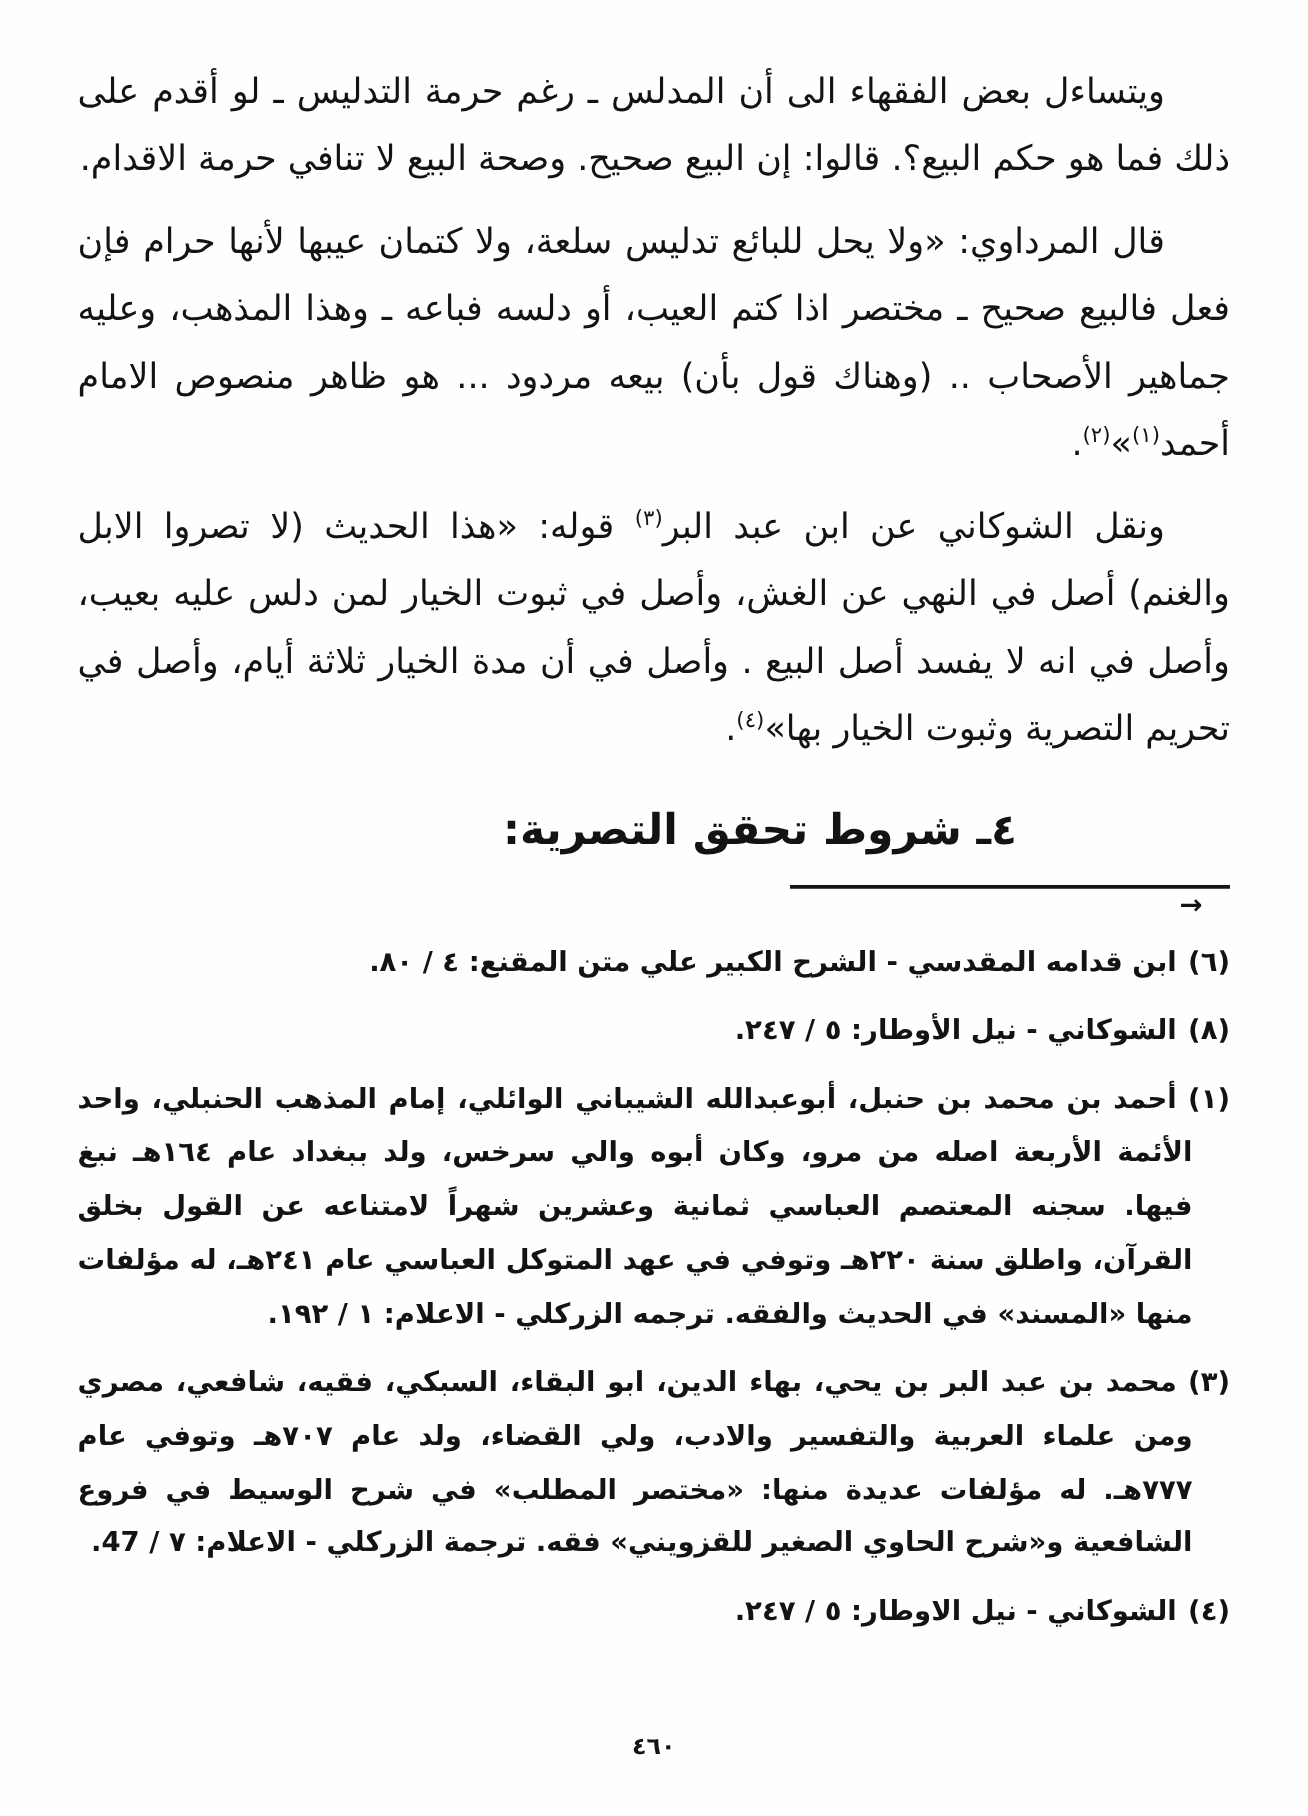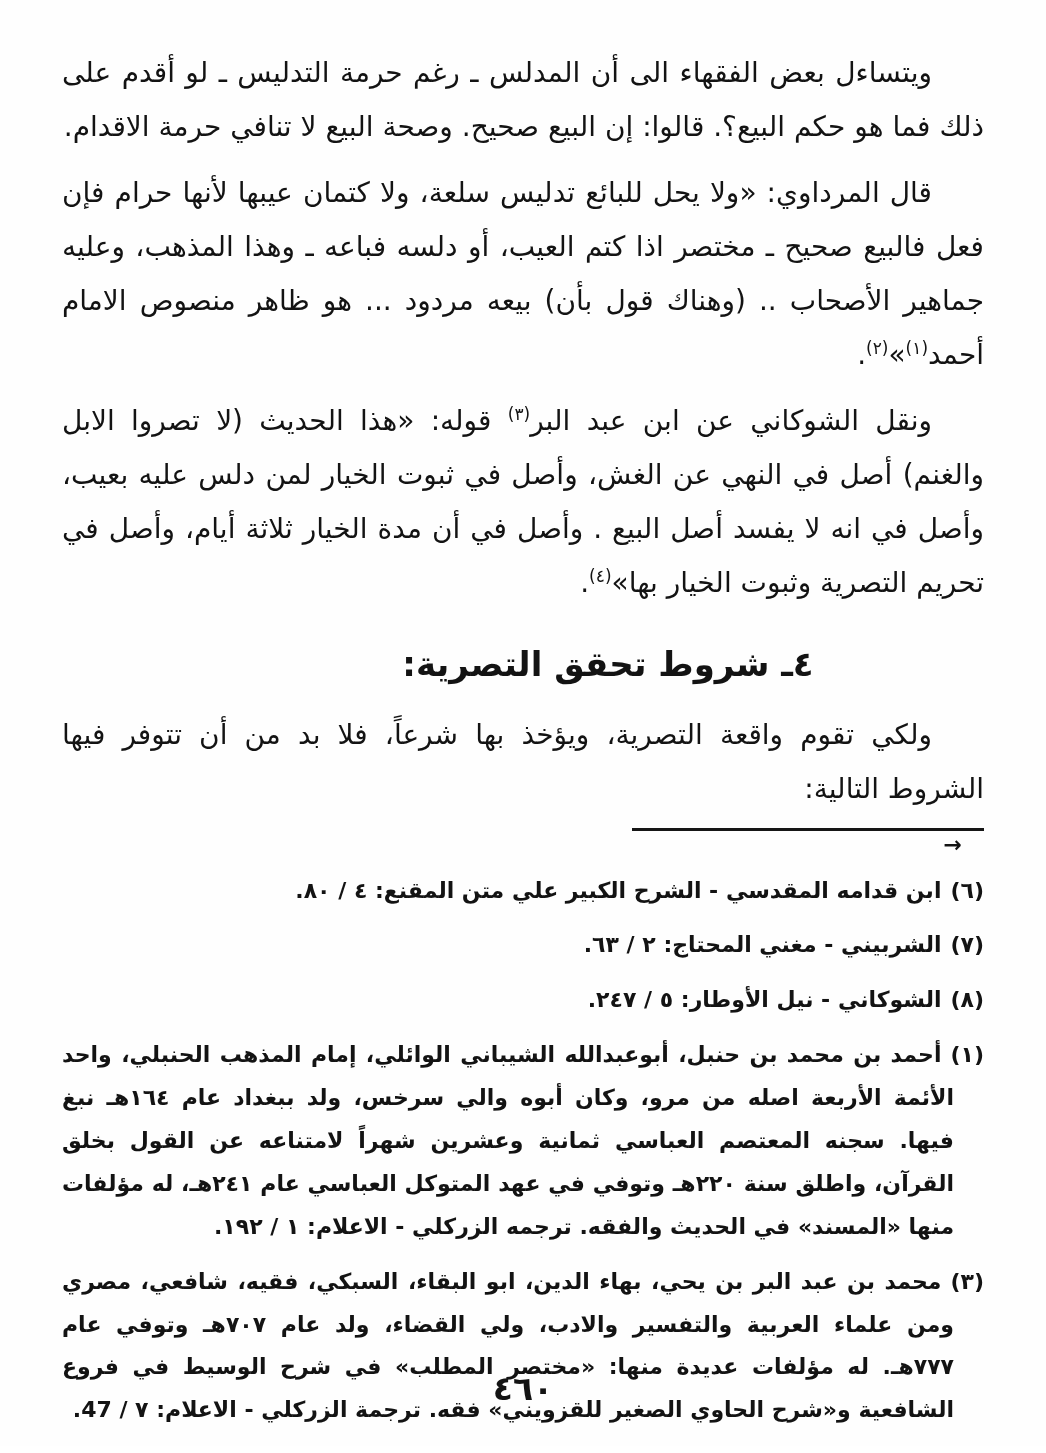--- a/index.html
+++ b/index.html
@@ -58,52 +58,50 @@
     text-align:justify;
     padding-right:30px;
     text-indent:-30px;
   }
   .fn-marker { margin-left:9px; white-space:nowrap; }
   .pagenum {
     position:absolute;
     left:0; right:0;
     bottom:38px;
     text-align:center;
-    font-size:33px;
+    font-size:19px;
     font-weight:700;
     letter-spacing:2px;
   }
 </style>
 </head>
 <body>
 
 <div class="page">
 
   <section>
 
     <p class="para"><span>ويتساءل بعض الفقهاء الى أن المدلس ـ رغم حرمة التدليس ـ لو أقدم على ذلك فما هو حكم البيع؟. قالوا: إن البيع صحيح. وصحة البيع لا تنافي حرمة الاقدام.</span></p>
 
     <p class="para"><span>قال المرداوي: «ولا يحل للبائع تدليس سلعة، ولا كتمان عيبها لأنها حرام فإن فعل فالبيع صحيح ـ مختصر اذا كتم العيب، أو دلسه فباعه ـ وهذا المذهب، وعليه جماهير الأصحاب .. (وهناك قول بأن) بيعه مردود ... هو ظاهر منصوص الامام أحمد</span><sup class="fnref">(١)</sup><span>»</span><sup class="fnref">(٢)</sup><span>.</span></p>
 
     <p class="para"><span>ونقل الشوكاني عن ابن عبد البر</span><sup class="fnref">(٣)</sup><span> قوله: «هذا الحديث (لا تصروا الابل والغنم) أصل في النهي عن الغش، وأصل في ثبوت الخيار لمن دلس عليه بعيب، وأصل في انه لا يفسد أصل البيع . وأصل في أن مدة الخيار ثلاثة أيام، وأصل في تحريم التصرية وثبوت الخيار بها»</span><sup class="fnref">(٤)</sup><span>.</span></p>
 
     <h2 class="heading">٤ـ شروط تحقق التصرية:</h2>
 
-    <p class="para"><span>ولكي تقوم واقعة التصرية، ويؤخذ بها شرعاً، فلا بد من أن تتوفر فيها الشروط التالية:</span></p>
 
   </section>
 
   <footer class="footnotes">
 
     <div class="sep"></div>
     <div class="arrow">→</div>
 
     <p class="fn"><span class="fn-marker">(٦)</span><span>ابن قدامه المقدسي - الشرح الكبير علي متن المقنع: ٤ / ٨٠.</span></p>
 
-    <p class="fn"><span class="fn-marker">(٧)</span><span>الشربيني - مغني المحتاج: ٢ / ٦٣.</span></p>
 
     <p class="fn"><span class="fn-marker">(٨)</span><span>الشوكاني - نيل الأوطار: ٥ / ٢٤٧.</span></p>
 
     <p class="fn"><span class="fn-marker">(١)</span><span>أحمد بن محمد بن حنبل، أبوعبدالله الشيباني الوائلي، إمام المذهب الحنبلي، واحد الأئمة الأربعة اصله من مرو، وكان أبوه والي سرخس، ولد ببغداد عام ١٦٤هـ نبغ فيها. سجنه المعتصم العباسي ثمانية وعشرين شهراً لامتناعه عن القول بخلق القرآن، واطلق سنة ٢٢٠هـ وتوفي في عهد المتوكل العباسي عام ٢٤١هـ، له مؤلفات منها «المسند» في الحديث والفقه. ترجمه الزركلي - الاعلام: ١ / ١٩٢.</span></p>
 
 
     <p class="fn"><span class="fn-marker">(٣)</span><span>محمد بن عبد البر بن يحي، بهاء الدين، ابو البقاء، السبكي، فقيه، شافعي، مصري ومن علماء العربية والتفسير والادب، ولي القضاء، ولد عام ٧٠٧هـ وتوفي عام ٧٧٧هـ. له مؤلفات عديدة منها: «مختصر المطلب» في شرح الوسيط في فروع الشافعية و«شرح الحاوي الصغير للقزويني» فقه. ترجمة الزركلي - الاعلام: ٧ / 47.</span></p>
 
     <p class="fn"><span class="fn-marker">(٤)</span><span>الشوكاني - نيل الاوطار: ٥ / ٢٤٧.</span></p>
 

